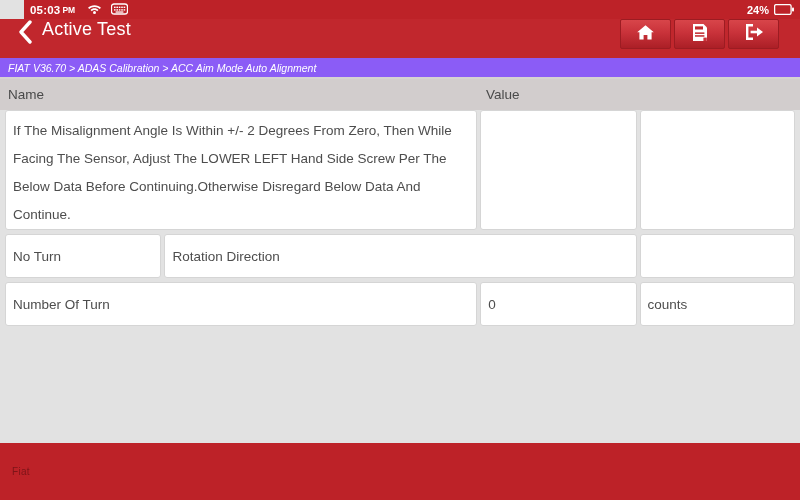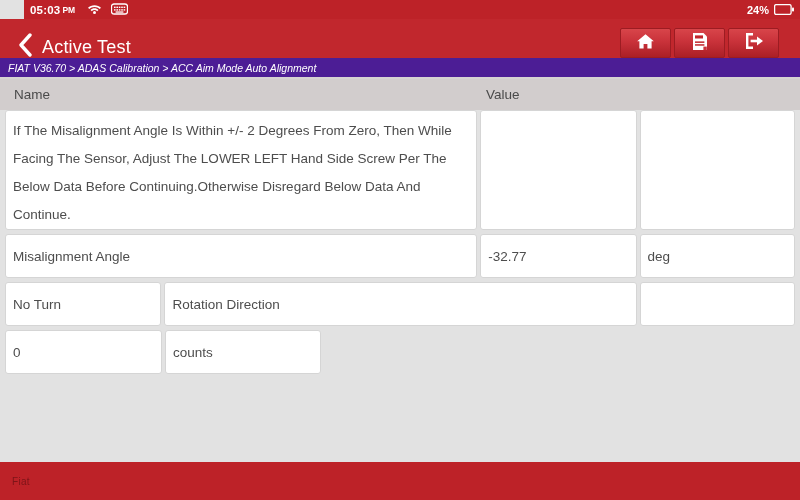--- a/index.html
+++ b/index.html
@@ -19,75 +19,75 @@
   }
   .status-time { font-size: 11.5px; font-weight: bold; letter-spacing: .2px; }
   .status-ampm { font-size: 8.5px; font-weight: bold; margin-left: 2px; }
   .status-icons { display: flex; align-items: center; gap: 9px; margin-left: 12px; }
   .status-right { margin-left: auto; display: flex; align-items: center; gap: 5px; }
   .battery-pct { font-size: 11px; font-weight: bold; }
 
   
   .titlebar {
     height: 39px; background: #c1272d;
-    display: flex; align-items: flex-end; padding: 0 8px;
+    display: flex; align-items: flex-start; padding: 0 8px;
     position: relative;
   }
   .back-arrow {
     width: 22px; height: 26px; margin-left: 6px; margin-right: 6px;
     display: flex; align-items: center; justify-content: center;
   }
   .page-title {
     color: #fff; font-size: 18px; letter-spacing: .2px;
   }
   .hdr-buttons { margin-left: auto; display: flex; gap: 3px; margin-right: 13px; }
   .hdr-btn {
     width: 51px; height: 30px; border-radius: 2px;
     background: linear-gradient(to bottom, #d8454a 0%, #c9323a 45%, #ab1f26 100%);
     border: 1px solid #9c1c22;
     display: flex; align-items: center; justify-content: center;
   }
 
   
   .breadcrumb {
-    height: 21px; background: #4c1d95;
+    height: 21px; background: #8b5cf6;
     display: flex; align-items: center; padding-left: 8px;
     color: #fff; font-size: 10.5px; font-style: italic;
     border-bottom: 2px solid #d6d2d2;
   }
 
   
   .table-wrap { background: #e2e2e2; height: 367px; padding: 0; }
   .thead {
     height: 31px; background: #d2cdcd;
     display: flex; align-items: center;
     font-size: 13.5px; color: #4a4a4a;
   }
-  .th-name  { width: 478px; padding-left: 14px; }
+  .th-name  { width: 478px; padding-left: 8px; }
   .th-value { width: 159px; padding-left: 8px; }
   .th-unit  { width: 158px; padding-left: 8px; }
 
   .row { display: flex; padding: 0 5px; margin-bottom: 4px; }
   .row:first-of-type { margin-top: 4px; }
   .cell {
     background: #fff; border: 1px solid #d5d5d5; border-radius: 3px;
     font-size: 13.5px; color: #4d4d4d;
     display: flex; align-items: center;
     padding: 0 7px; min-height: 44px;
   }
   .c-name  { width: 474px; margin-right: 3px; }
   .c-value { width: 157px; margin-right: 3px; }
   .c-unit  { width: 156px; }
   .row-note .cell { min-height: 88px; align-items: flex-start; }
   .row-note .c-name { padding-top: 6px; line-height: 28px; }
 
   
   .bottombar {
     position: absolute; left: 0; bottom: 0;
-    width: 800px; height: 38px;
+    width: 800px; height: 57px;
     background: #bd2228; display: flex; align-items: center;
   }
   .brand-label {
     margin-left: 12px; font-size: 10px; color: #7d1418; letter-spacing: .3px;
   }
   .continue-btn {
     margin-left: auto; width: 90px; height: 47px;
     background: linear-gradient(to bottom, #e24a50 0%, #d43b42 40%, #b92026 100%);
     color: #fff; font-size: 15.5px;
     display: flex; align-items: center; justify-content: center;
@@ -184,33 +184,29 @@
       <div class="th-name">Name</div>
       <div class="th-value">Value</div>
     </div>
 
     <div class="row row-note">
       <div class="cell c-name">If The Misalignment Angle Is Within +/- 2 Degrees From Zero, Then While Facing The Sensor, Adjust The LOWER LEFT Hand Side Screw Per The Below Data Before Continuing.Otherwise Disregard Below Data And Continue.</div>
       <div class="cell c-value"></div>
       <div class="cell c-unit"></div>
     </div>
 
-    <div class="row">
-      <div class="cell c-name">Misalignment Angle</div>
-      <div class="cell c-value">-32.77</div>
-      <div class="cell c-unit">deg</div>
-    </div>
 
     <div class="row">
       <div class="cell c-value">No Turn</div>
       <div class="cell c-name">Rotation Direction</div>
       <div class="cell c-unit"></div>
     </div>
 
     <div class="row">
+      <div class="cell c-name">Number Of Turn</div>
       <div class="cell c-value">0</div>
       <div class="cell c-unit">counts</div>
     </div>
   </div>
 
   <div class="bottombar">
     <span class="brand-label">Fiat</span>
   </div>
 
 </div>

